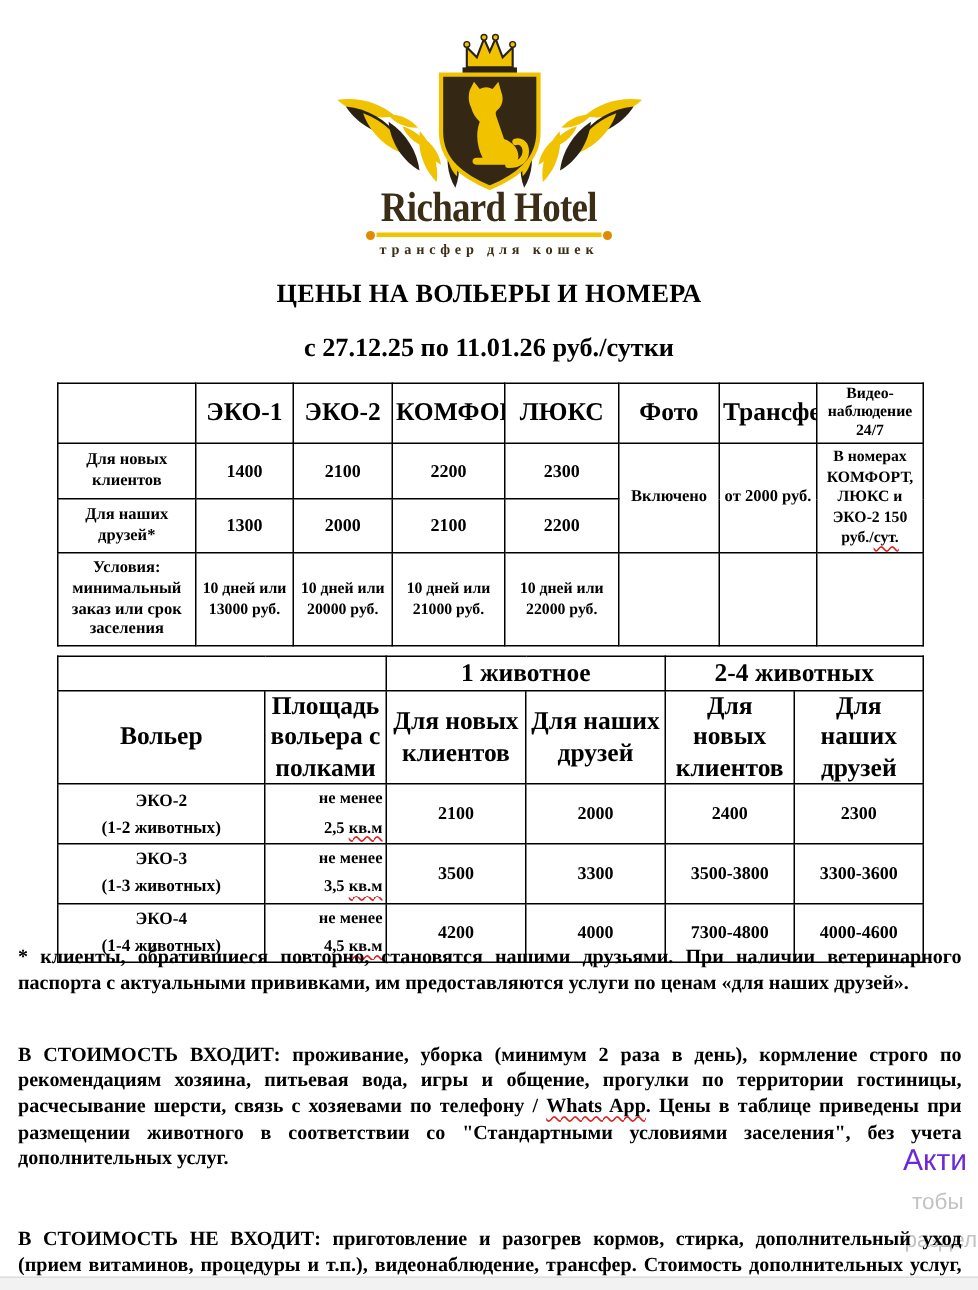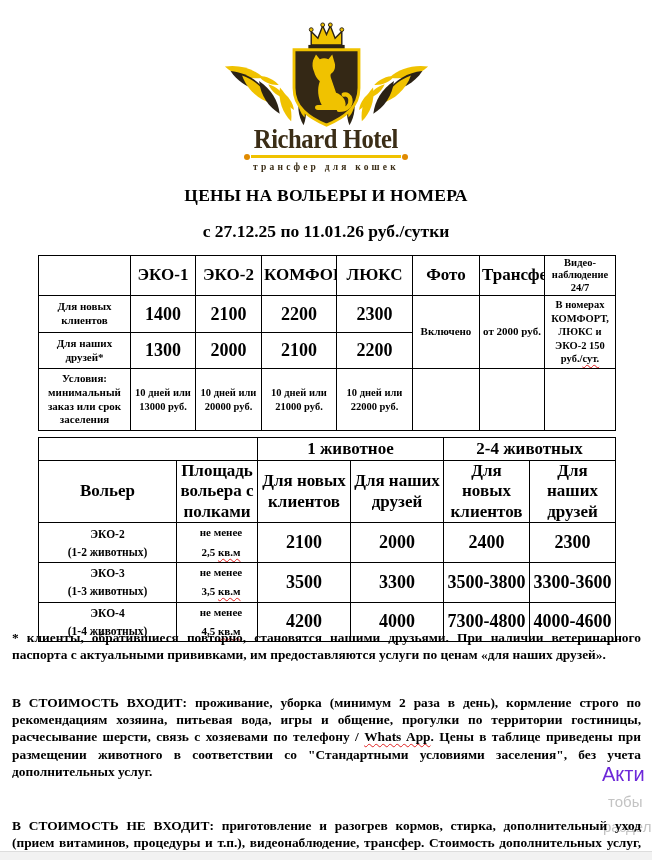--- a/index.html
+++ b/index.html
@@ -32,23 +32,23 @@
   .doc-subtitle{ position:absolute; top:221px; left:0; width:100%; text-align:center; font-size:17.5px; }
 
   
   table { border-collapse:collapse; table-layout:fixed; position:absolute; left:38px; }
   td, th { border:1px solid #000; vertical-align:middle; text-align:center; padding:0 2px; font-weight:bold; overflow:hidden; }
   .t1 { top:255px; width:577px; }
   .t2 { top:437px; width:577px; }
   .hdr   { font-size:17px; line-height:1.2; }
   .hdr-sm{ font-size:10.5px; line-height:1.2; }
   .lbl   { font-size:11px; line-height:1.25; }
-  .num   { font-size:18px; }
+  .num   { font-size:12px; }
   .small { font-size:10.5px; line-height:1.3; }
-  .area  { text-align:center; padding-left:10px; font-size:11px; line-height:1.75; }
+  .area  { text-align:right; padding-left:10px; font-size:11px; line-height:1.75; }
   .name-line { font-size:11.5px; line-height:18px; }
   .r40 { height:40px; } .r37 { height:37px; } .r36 { height:36px; }
   .r62 { height:62px; } .r23 { height:23px; } .r39 { height:39px; }
 
   .sic {
     text-decoration:underline; text-decoration-style:wavy;
     text-decoration-color:#e02020; text-decoration-thickness:1px; text-underline-offset:2px;
   }
 
   

